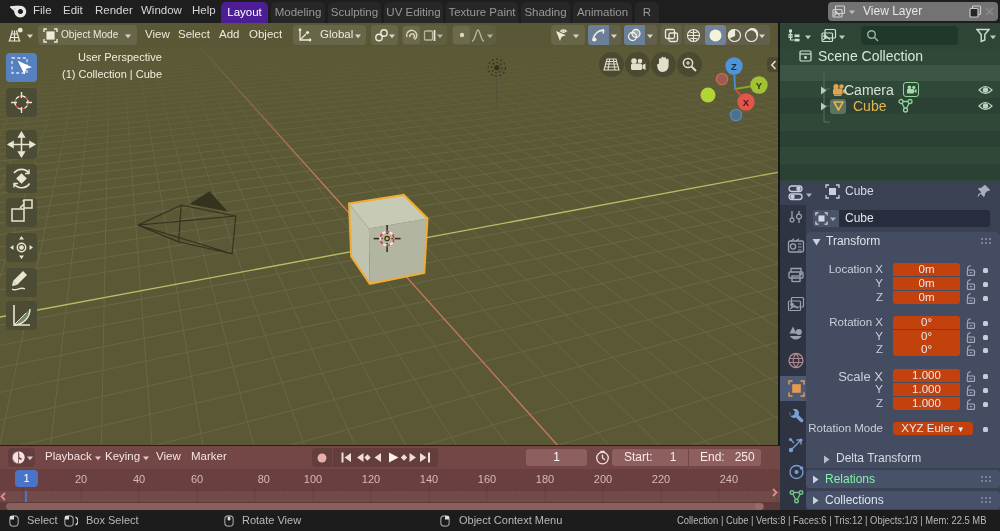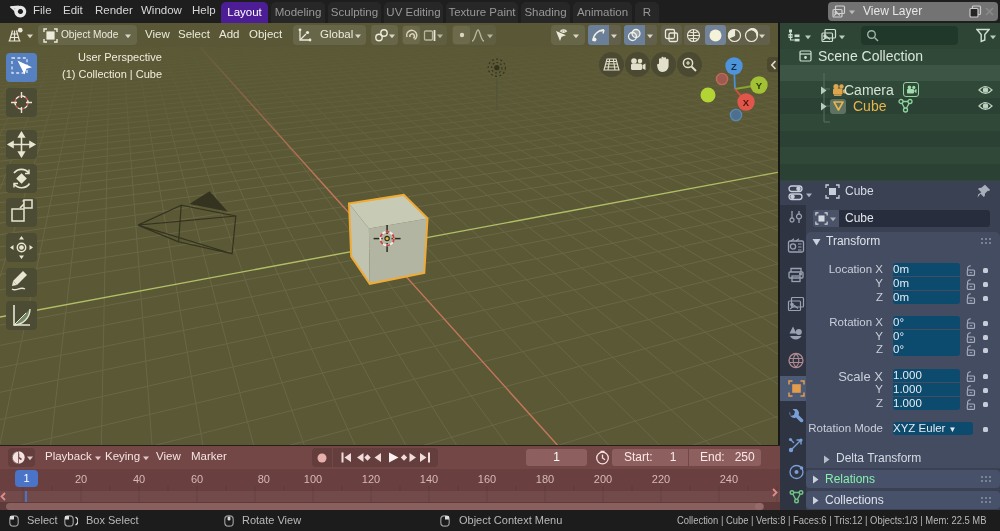--- a/index.html
+++ b/index.html
@@ -21,21 +21,21 @@
 .tbtn.act{background:#5680bf}
 
 .vbtn{position:absolute;width:25px;height:25px;border-radius:13px;background:rgba(72,71,48,0.85)}
 
 #outliner{position:absolute;left:780px;top:23px;width:220px;height:157px;background:#2b4134;color:#d5e3d3}
 #outhead{position:absolute;left:0;top:0;width:220px;height:26px;background:#2e4536}
 .orow{position:absolute;left:0;width:188px;height:16px;font-size:14px;line-height:16px}
 
 #props{position:absolute;left:780px;top:181px;width:220px;height:329px;background:#3a4153;color:#ccd2dc;font-size:12px}
 #ptabs{position:absolute;left:0;top:24px;width:26px;height:305px;background:#2f3443}
-.pfield{position:absolute;background:#0c4a6e;border-radius:2px;height:13px;color:#e6eaf0;text-align:left;line-height:13px}
+.pfield{position:absolute;background:#c2410c;border-radius:2px;height:13px;color:#e6eaf0;text-align:center;line-height:13px}
 
 #timeline{position:absolute;left:0;top:446px;width:780px;height:64px;background:#744747;color:#f2e2e0}
 #ruler{position:absolute;left:0;top:23px;width:780px;height:22px;background:#693f40;color:#d8b9b9;font-size:11px}
 #tracks{position:absolute;left:0;top:45px;width:780px;height:11px;background:#724a4a}
 #tscroll{position:absolute;left:0;top:56px;width:780px;height:8px;background:#5e3a3a}
 
 #status{position:absolute;left:0;top:510px;width:1000px;height:21px;background:#1d1c1c;color:#b9b9b9;font-size:11px}
 </style></head>
 <body>
 <div id="topbar">

